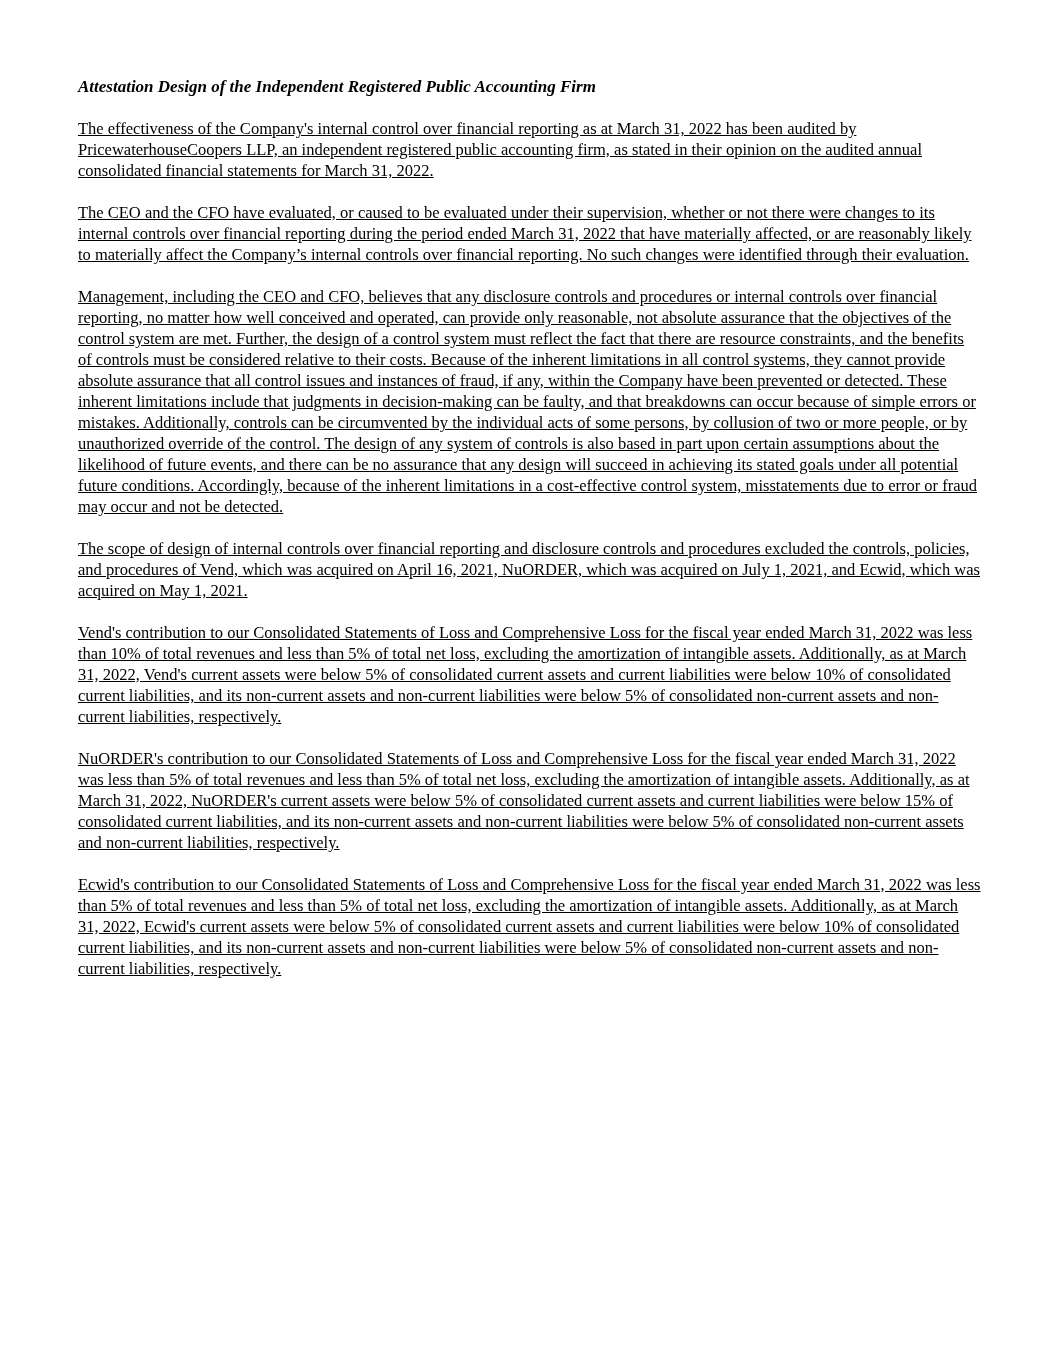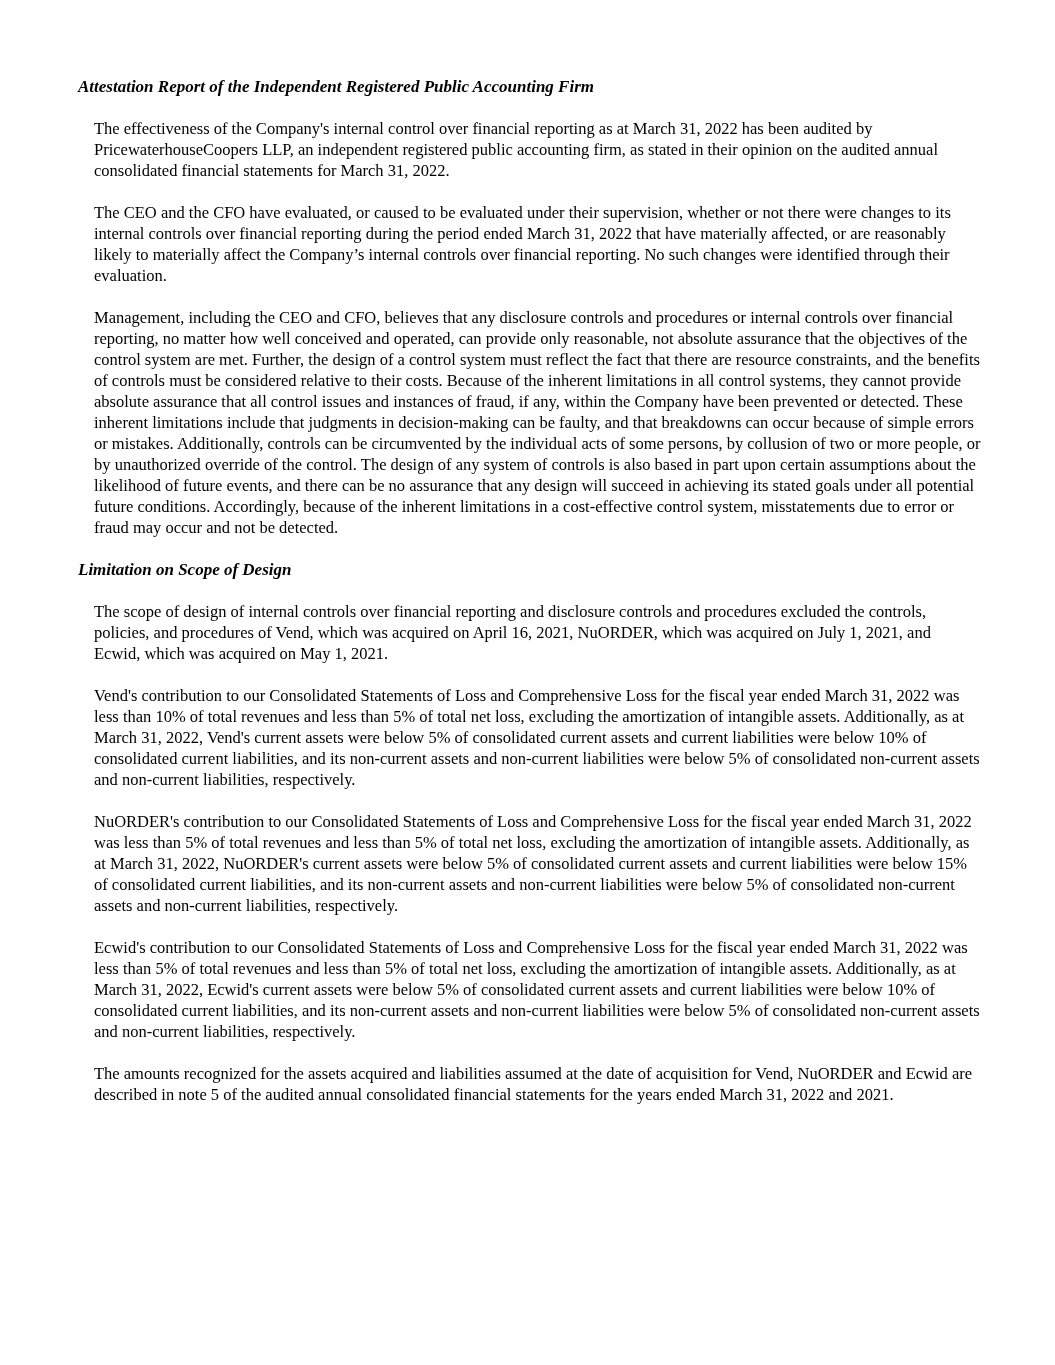--- a/index.html
+++ b/index.html
@@ -26,41 +26,40 @@
     font-size: 17px;
     font-weight: bold;
     font-style: italic;
     line-height: 21px;
     margin: 0 0 21px 0;
   }
   .doc-paragraph {
     font-size: 16.5px;
     font-weight: normal;
     line-height: 21px;
-    margin: 0 0 21px 16px;
+    margin: 0 0 21px 0;
     text-align: left;
+    text-decoration: underline;
   }
   .page-number {
     position: absolute;
     top: 1365px;
     right: 87px;
     font-size: 16.5px;
     line-height: 21px;
   }
 </style>
 </head>
 <body>
 
 <div class="page">
   <div class="content">
-      <h2 class="doc-heading">Attestation Report of the Independent Registered Public Accounting Firm</h2>
+      <h2 class="doc-heading">Attestation Design of the Independent Registered Public Accounting Firm</h2>
       <p class="doc-paragraph">The effectiveness of the Company's internal control over financial reporting as at March 31, 2022 has been audited by PricewaterhouseCoopers LLP, an independent registered public accounting firm, as stated in their opinion on the audited annual consolidated financial statements for March 31, 2022.</p>
       <p class="doc-paragraph">The CEO and the CFO have evaluated, or caused to be evaluated under their supervision, whether or not there were changes to its internal controls over financial reporting during the period ended March 31, 2022 that have materially affected, or are reasonably likely to materially affect the Company’s internal controls over financial reporting. No such changes were identified through their evaluation.</p>
       <p class="doc-paragraph">Management, including the CEO and CFO, believes that any disclosure controls and procedures or internal controls over financial reporting, no matter how well conceived and operated, can provide only reasonable, not absolute assurance that the objectives of the control system are met. Further, the design of a control system must reflect the fact that there are resource constraints, and the benefits of controls must be considered relative to their costs. Because of the inherent limitations in all control systems, they cannot provide absolute assurance that all control issues and instances of fraud, if any, within the Company have been prevented or detected. These inherent limitations include that judgments in decision-making can be faulty, and that breakdowns can occur because of simple errors or mistakes. Additionally, controls can be circumvented by the individual acts of some persons, by collusion of two or more people, or by unauthorized override of the control. The design of any system of controls is also based in part upon certain assumptions about the likelihood of future events, and there can be no assurance that any design will succeed in achieving its stated goals under all potential future conditions. Accordingly, because of the inherent limitations in a cost-effective control system, misstatements due to error or fraud may occur and not be detected.</p>
-      <h2 class="doc-heading">Limitation on Scope of Design</h2>
       <p class="doc-paragraph">The scope of design of internal controls over financial reporting and disclosure controls and procedures excluded the controls, policies, and procedures of Vend, which was acquired on April 16, 2021, NuORDER, which was acquired on July 1, 2021, and Ecwid, which was acquired on May 1, 2021.</p>
       <p class="doc-paragraph">Vend's contribution to our Consolidated Statements of Loss and Comprehensive Loss for the fiscal year ended March 31, 2022 was less than 10% of total revenues and less than 5% of total net loss, excluding the amortization of intangible assets. Additionally, as at March 31, 2022, Vend's current assets were below 5% of consolidated current assets and current liabilities were below 10% of consolidated current liabilities, and its non-current assets and non-current liabilities were below 5% of consolidated non-current assets and non-current liabilities, respectively.</p>
       <p class="doc-paragraph">NuORDER's contribution to our Consolidated Statements of Loss and Comprehensive Loss for the fiscal year ended March 31, 2022 was less than 5% of total revenues and less than 5% of total net loss, excluding the amortization of intangible assets. Additionally, as at March 31, 2022, NuORDER's current assets were below 5% of consolidated current assets and current liabilities were below 15% of consolidated current liabilities, and its non-current assets and non-current liabilities were below 5% of consolidated non-current assets and non-current liabilities, respectively.</p>
       <p class="doc-paragraph">Ecwid's contribution to our Consolidated Statements of Loss and Comprehensive Loss for the fiscal year ended March 31, 2022 was less than 5% of total revenues and less than 5% of total net loss, excluding the amortization of intangible assets. Additionally, as at March 31, 2022, Ecwid's current assets were below 5% of consolidated current assets and current liabilities were below 10% of consolidated current liabilities, and its non-current assets and non-current liabilities were below 5% of consolidated non-current assets and non-current liabilities, respectively.</p>
-      <p class="doc-paragraph">The amounts recognized for the assets acquired and liabilities assumed at the date of acquisition for Vend, NuORDER and Ecwid are described in note 5 of the audited annual consolidated financial statements for the years ended March 31, 2022 and 2021.</p>
     </div>
   <div class="page-number">(35)</div>
 </div>
 
 </body></html>

